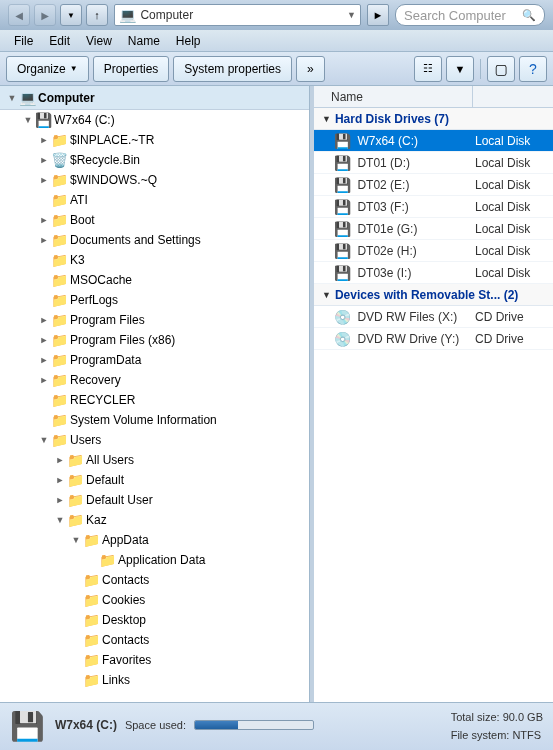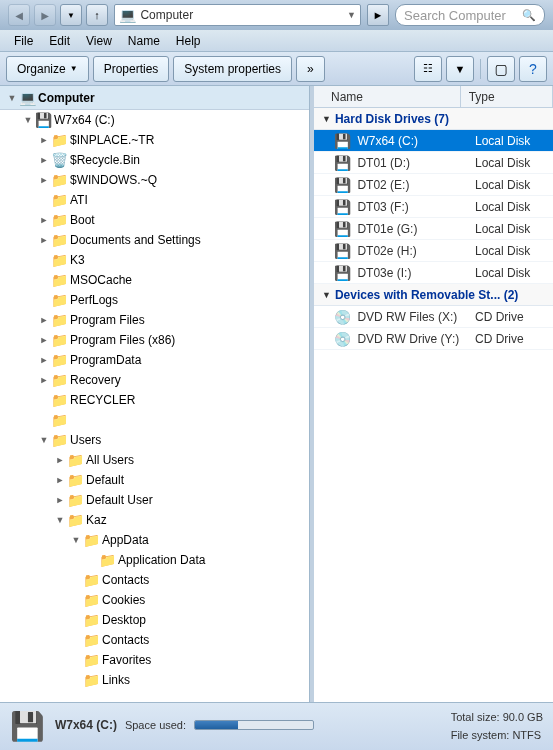--- a/index.html
+++ b/index.html
@@ -431,20 +431,21 @@
 
     <div class="tree-item indent-2">
       <span class="tree-expander" style="visibility:hidden;">►</span>
       <span class="tree-icon icon-folder">📁</span>
       <span class="tree-label">RECYCLER</span>
     </div>
 
     <div class="tree-item indent-2">
       <span class="tree-expander" style="visibility:hidden;">►</span>
       <span class="tree-icon icon-folder-lock">📁</span>
+      <span class="tree-label">System Volume Information</span>
     </div>
 
     <div class="tree-item indent-2">
       <span class="tree-expander">▼</span>
       <span class="tree-icon icon-users">📁</span>
       <span class="tree-label">Users</span>
     </div>
 
     <div class="tree-item indent-3">
       <span class="tree-expander">►</span>
@@ -518,21 +519,20 @@
       <span class="tree-label">Links</span>
     </div>
   </div>
 
   <div class="splitter"></div>
 
   <div class="right-panel">
 
     <div class="column-headers">
       <div class="col-header" style="width:150px;margin-left:9px;">Name</div>
-      <div class="col-header" style="width:100px;">Type</div>
     </div>
 
     <div class="group-header">
       <span class="group-arrow">▼</span>
       <span>Hard Disk Drives (7)</span>
     </div>
 
     <div class="drive-item selected">
       <span class="drive-icon">💾</span>
       <span class="drive-label">W7x64 (C:)</span>

